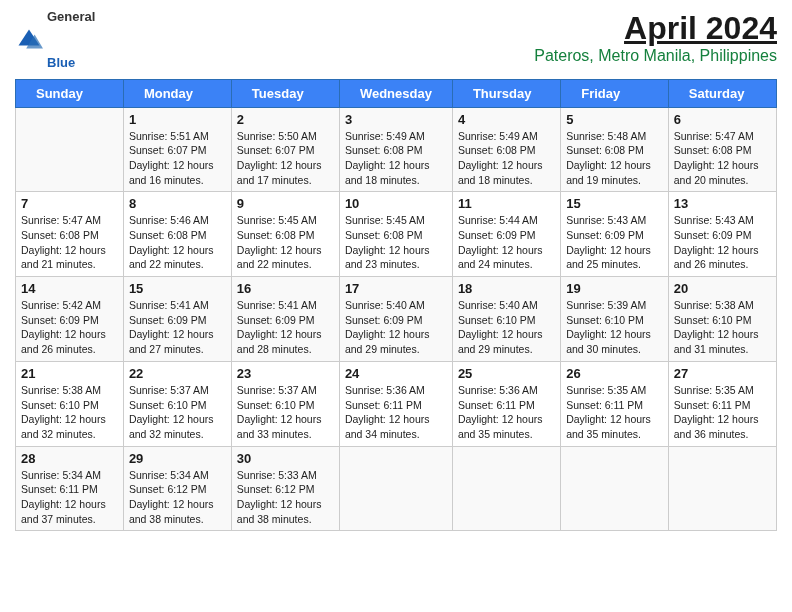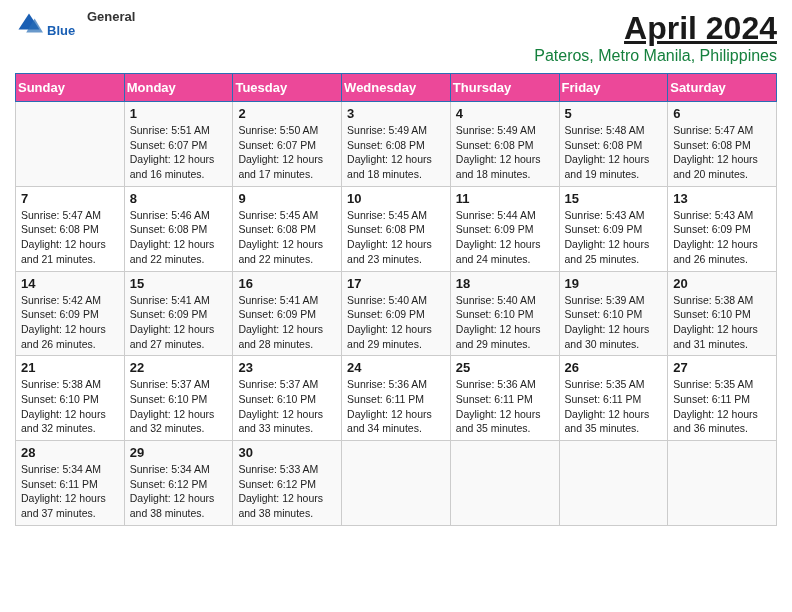--- a/index.html
+++ b/index.html
@@ -21,22 +21,22 @@
       align-items: center;
       gap: 4px;
     }
     .logo-text {
       display: flex;
       flex-direction: column;
       font-size: 13px;
       font-weight: bold;
       line-height: 1.1;
     }
-    .logo-text .general { color: #333; margin-left: 40px; }
-    .logo-text .blue { color: #1a5fb4; }
+    .logo-text .general { color: #333; }
+    .logo-text .blue { color: #1a5fb4; margin-top: 32px; }
     .logo-icon {
       width: 28px;
       height: 28px;
     }
     .title-block {
       text-align: right;
     }
     .title-block h1 {
       font-size: 32px;
       font-weight: bold;
@@ -47,23 +47,23 @@
       font-size: 16px;
       font-weight: normal;
       color: #15803d;
     }
     table {
       width: 100%;
       border-collapse: collapse;
       font-size: 11px;
     }
     thead tr th {
-      background: #ec4899;
+      background: #3b82f6;
       color: #fff;
-      padding: 6px 2px;
+      padding: 6px 20px;
       text-align: left;
       font-size: 13px;
       font-weight: bold;
       border: 1px solid #2a6db5;
     }
     tbody tr td {
       border: 1px solid #ccc;
       vertical-align: top;
       padding: 4px 5px;
       width: 14.28%;

